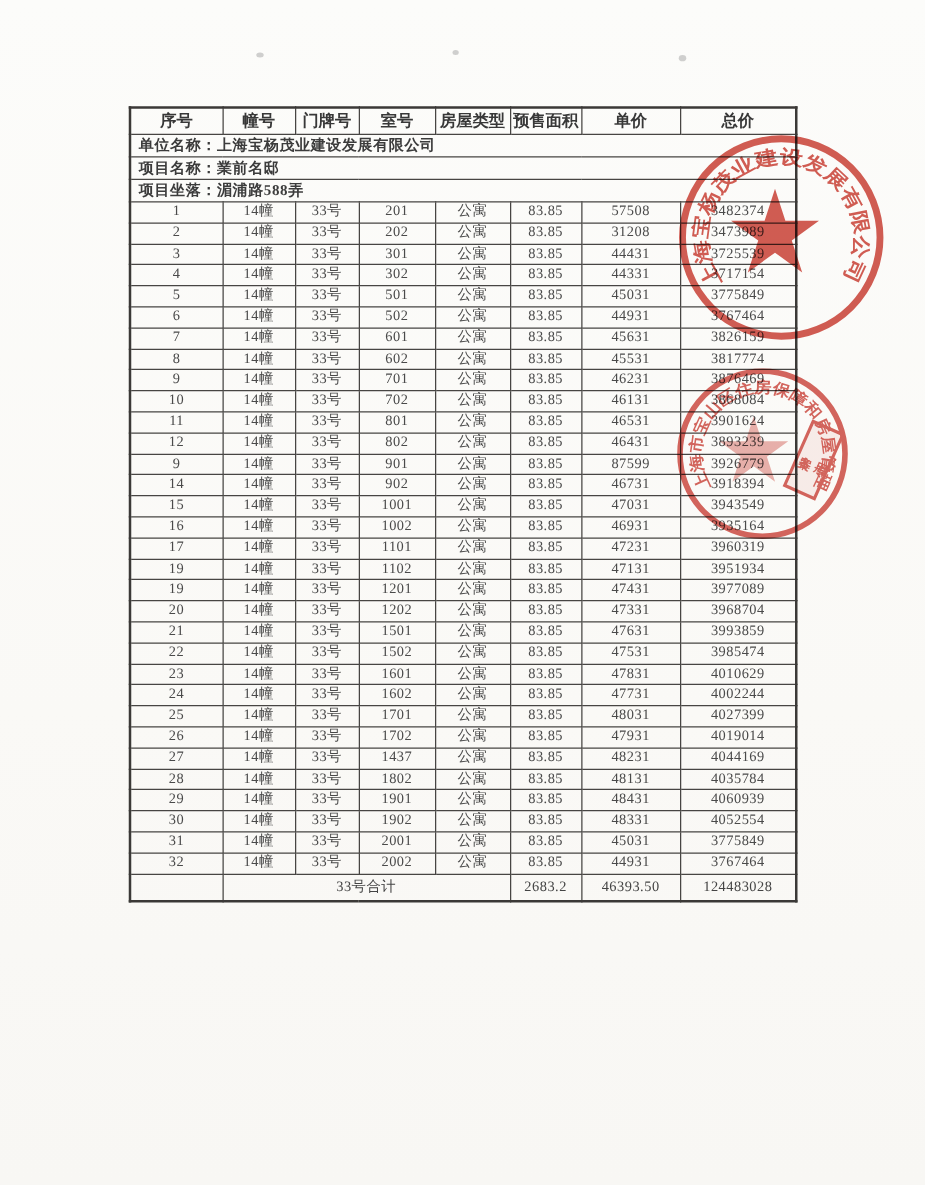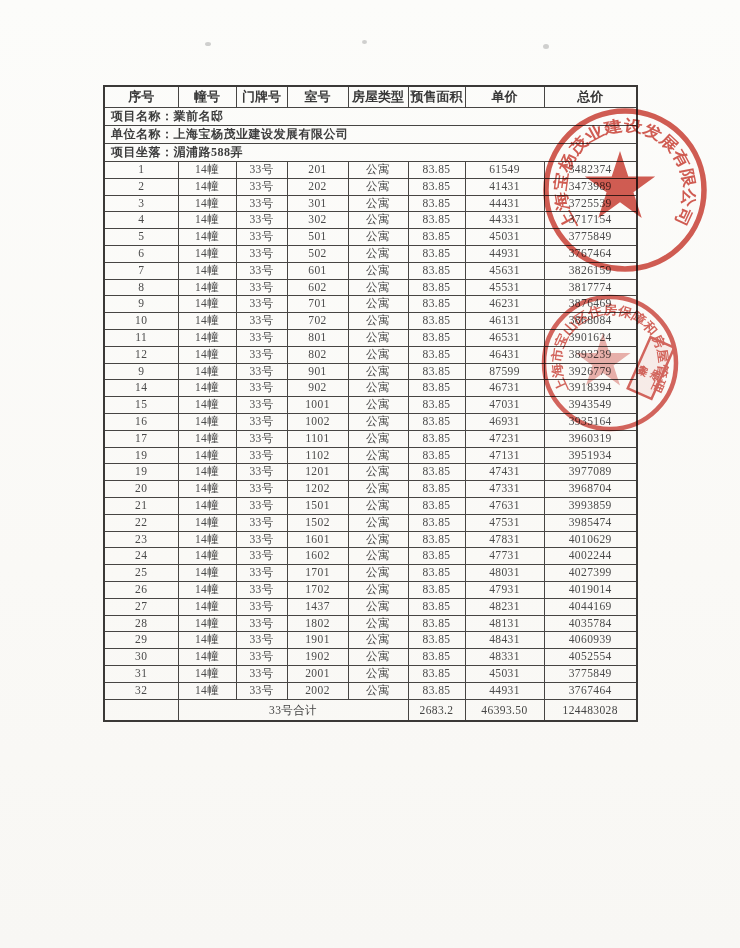--- a/index.html
+++ b/index.html
@@ -53,24 +53,24 @@
           <col style="width:58px">
           <col style="width:51px">
           <col style="width:61px">
         <col style="width:60px">
           <col style="width:57px">
           <col style="width:79px">
           <col style="width:93px">
       </colgroup>
       <tbody class="info">
         <tr>
-          <td colspan="8">项目名称：業前名邸</td>
+          <td colspan="8">单位名称：上海宝杨茂业建设发展有限公司</td>
         </tr>
         <tr>
-          <td colspan="8">单位名称：上海宝杨茂业建设发展有限公司</td>
+          <td colspan="8">项目名称：業前名邸</td>
         </tr>
         <tr>
           <td colspan="8">项目坐落：湄浦路588弄</td>
         </tr>
       </tbody>
       <thead>
         <tr>
           <th>序号</th>
           <th>幢号</th>
           <th>门牌号</th>
@@ -82,31 +82,31 @@
         </tr>
       </thead>
       <tbody class="data">
           <tr>
             <td>1</td>
             <td>14幢</td>
             <td>33号</td>
             <td>201</td>
             <td>公寓</td>
             <td>83.85</td>
-            <td>61549</td>
+            <td>57508</td>
             <td>3482374</td>
           </tr>
           <tr>
             <td>2</td>
             <td>14幢</td>
             <td>33号</td>
             <td>202</td>
             <td>公寓</td>
             <td>83.85</td>
-            <td>41431</td>
+            <td>31208</td>
             <td>3473989</td>
           </tr>
           <tr>
             <td>3</td>
             <td>14幢</td>
             <td>33号</td>
             <td>301</td>
             <td>公寓</td>
             <td>83.85</td>
             <td>44431</td>

